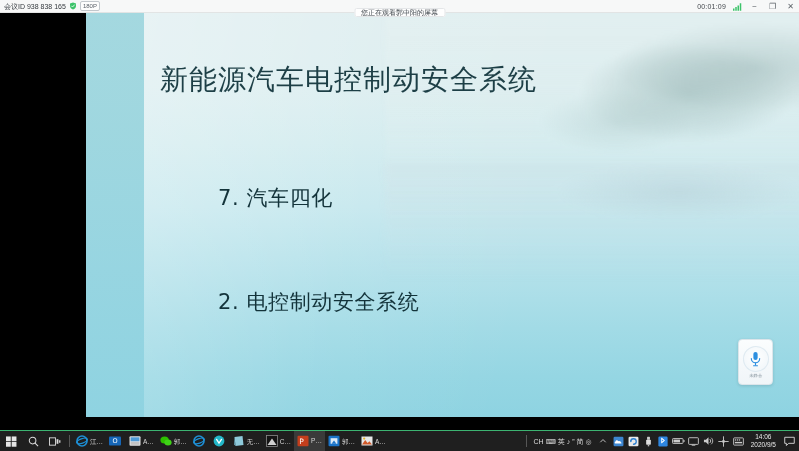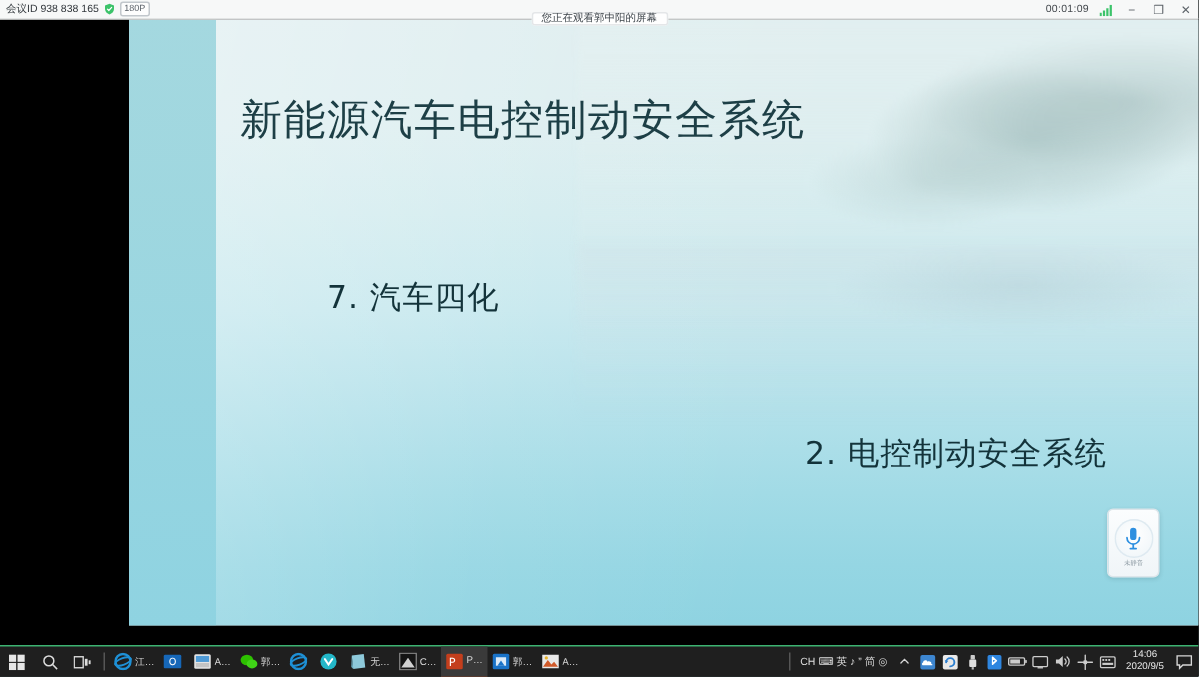--- a/index.html
+++ b/index.html
@@ -205,21 +205,21 @@
     width: 520px;
   }
   .slide-bullet {
     font-size: 21px;
     color: #13333a;
     letter-spacing: 0.6px;
     font-family: "DejaVu Sans", "Liberation Sans", sans-serif;
     white-space: nowrap;
     line-height: 30px;
   }
-  .slide-bullet + .slide-bullet { margin-top: 74px; text-align: right; }
+  .slide-bullet + .slide-bullet { margin-top: 74px; }
 
   
   .mic-widget {
     position: absolute;
     right: 32px;
     bottom: 32px;
     width: 33px;
     height: 44px;
     background: linear-gradient(to bottom, #fbfdfe 0%, #f0f5f8 100%);
     border: 1px solid #dce5ea;

